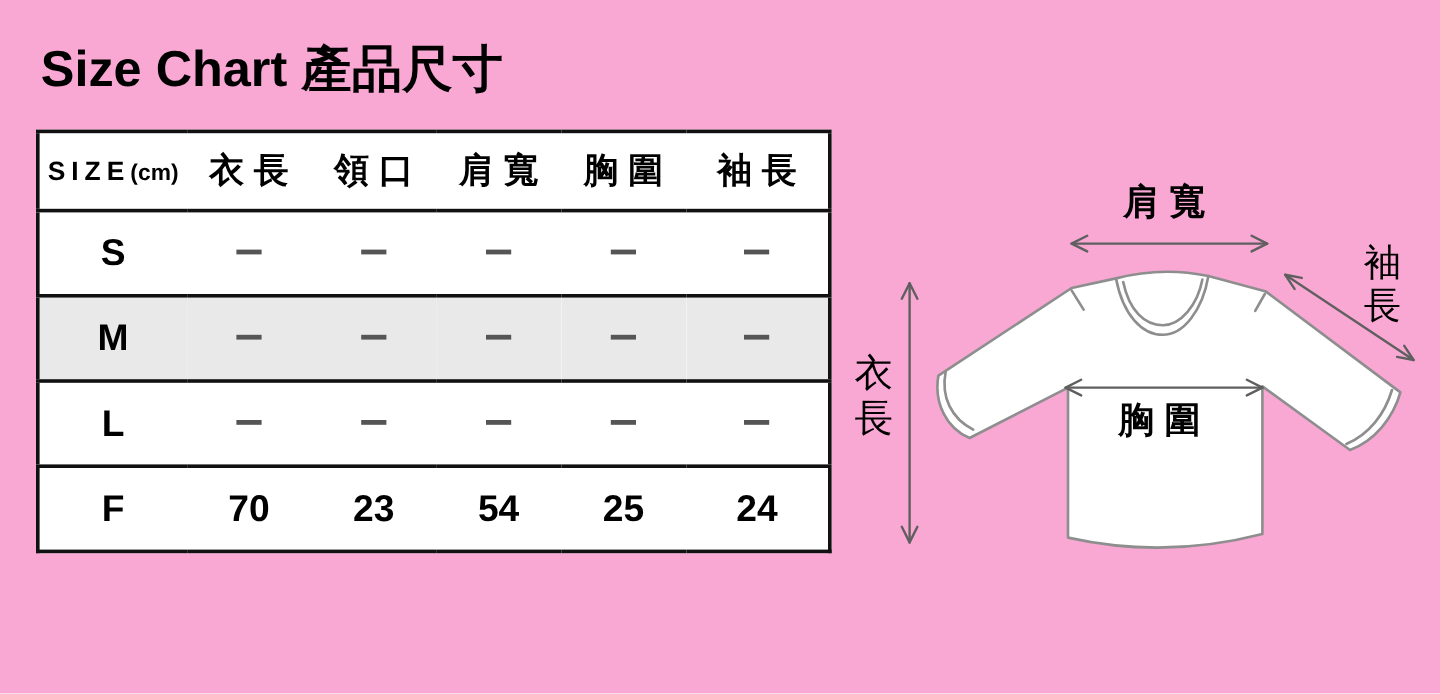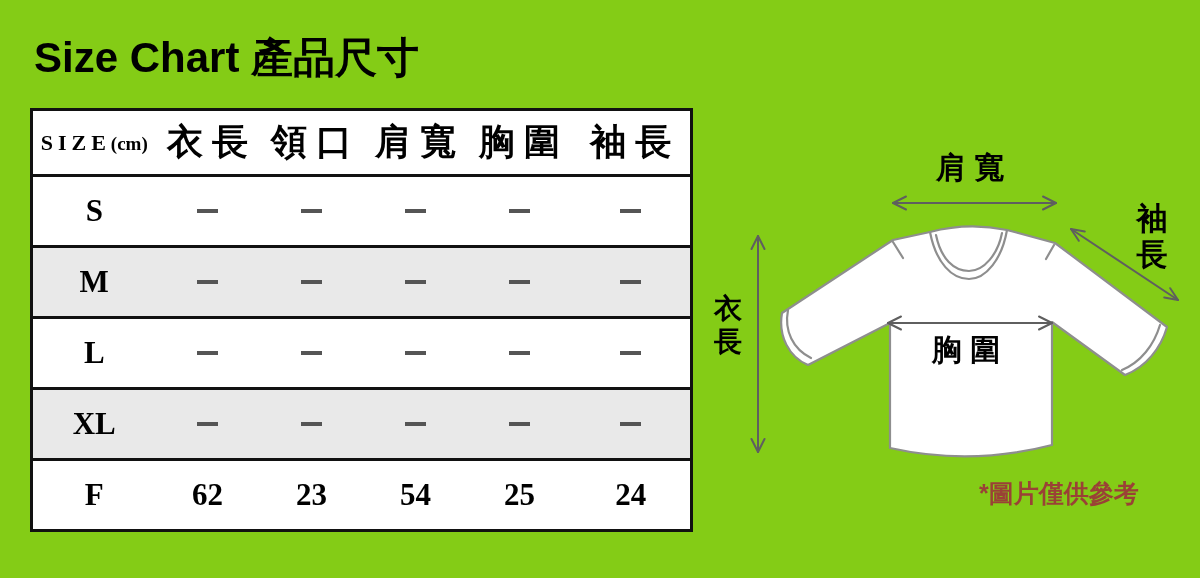--- a/index.html
+++ b/index.html
@@ -5,50 +5,50 @@
   :root{
     --shaded:#e9e9e9;
     --border:#111111;
     --dash:#555555;
     --note:#9a4136;
     --outline:#8e8e8e;
     --arrow:#5f5f5f;
   }
   html,body{margin:0;padding:0;background:#fff;}
   .canvas{
-    position:relative;width:1200px;height:578px;background:#84cc16;overflow:hidden;
+    position:relative;width:1200px;height:578px;background:#f9a8d4;overflow:hidden;
     font-family:"Liberation Sans","DejaVu Sans",sans-serif;color:#000;
   }
   .page-title{
     position:absolute;left:34px;top:30px;margin:0;
     font-size:42px;font-weight:600;letter-spacing:0px;white-space:nowrap;
   }
   table.size-table{
     position:absolute;left:30px;top:108px;width:660px;
-    border-collapse:collapse;table-layout:fixed;background:#fff;font-family:Liberation Serif, serif;
+    border-collapse:collapse;table-layout:fixed;background:#fff;
   }
   table.size-table th,table.size-table td{
     border:0;padding:0;text-align:center;vertical-align:middle;overflow:hidden;
   }
   table.size-table tr{border-top:3px solid var(--border);}
   table.size-table{border:3px solid var(--border);}
   tr.hdr{height:66px;}
   tbody tr{height:71px;}
   tr.shaded{background:var(--shaded);}
   th.size-th{text-align:left;padding-left:8px;font-weight:600;white-space:nowrap;}
   .size-word{font-size:22px;letter-spacing:5px;font-weight:600;}
   .size-unit{font-size:19px;font-weight:600;letter-spacing:0;}
-  th.col-th{font-size:36px;font-weight:700;white-space:nowrap;}
+  th.col-th{font-size:29px;font-weight:700;white-space:nowrap;}
   td.size-cell{font-size:31px;font-weight:700;}
   td.val-cell{font-size:31px;font-weight:600;}
   th.last-col,td.last-col{padding-right:12px;}
   .dash-bar{display:inline-block;width:21px;height:4px;background:var(--dash);vertical-align:middle;margin-top:-6px;}
   .diagram-svg{position:absolute;left:0;top:0;width:1200px;height:578px;}
   .dlabel{position:absolute;font-weight:700;font-size:30px;white-space:nowrap;}
-  .vlabel{position:absolute;font-weight:700;font-size:31px;width:36px;line-height:1.17;
+  .vlabel{position:absolute;font-weight:400;font-size:31px;width:36px;line-height:1.17;
           text-align:center;word-break:break-all;white-space:normal;}
   .ref-note{position:absolute;left:979px;top:477px;font-size:25px;font-weight:700;color:var(--note);white-space:nowrap;}
 </style>
 </head>
 <body>
 
 <div class="canvas">
 
   <h1 class="page-title">Size Chart 產品尺寸</h1>
 
@@ -89,31 +89,23 @@
           <td class="val-cell last-col"><span class="dash-bar"></span></td>
         </tr>
         <tr class="">
           <td class="size-cell">L</td>
           <td class="val-cell"><span class="dash-bar"></span></td>
           <td class="val-cell"><span class="dash-bar"></span></td>
           <td class="val-cell"><span class="dash-bar"></span></td>
           <td class="val-cell"><span class="dash-bar"></span></td>
           <td class="val-cell last-col"><span class="dash-bar"></span></td>
         </tr>
-        <tr class="shaded">
-          <td class="size-cell">XL</td>
-          <td class="val-cell"><span class="dash-bar"></span></td>
-          <td class="val-cell"><span class="dash-bar"></span></td>
-          <td class="val-cell"><span class="dash-bar"></span></td>
-          <td class="val-cell"><span class="dash-bar"></span></td>
-          <td class="val-cell last-col"><span class="dash-bar"></span></td>
-        </tr>
         <tr class="">
           <td class="size-cell">F</td>
-          <td class="val-cell">62</td>
+          <td class="val-cell">70</td>
           <td class="val-cell">23</td>
           <td class="val-cell">54</td>
           <td class="val-cell">25</td>
           <td class="val-cell last-col">24</td>
         </tr>
       </tbody>
   </table>
 
   <svg class="diagram-svg" viewBox="0 0 1200 578">
     <g fill="none" stroke="var(--outline)" stroke-width="2.2" stroke-linejoin="round" stroke-linecap="round">
@@ -153,17 +145,16 @@
       <g>
         <line x1="1071" y1="229" x2="1178" y2="300"></line>
         <path d="M1078.8,240.8 L1071,229 L1084.8,231.6"></path>
         <path d="M1164.2,297.4 L1178,300 L1170.2,288.2"></path>
       </g>
     </g>
   </svg>
 
   <div class="dlabel" style="left:936px;top:148px;">肩 寬</div>
   <div class="vlabel" style="left:1134px;top:201px;">袖長</div>
-  <div class="vlabel" style="left:710px;top:293px;font-size:28px;">衣長</div>
+  <div class="vlabel" style="left:710px;top:293px;font-size:32px;">衣長</div>
   <div class="dlabel" style="left:932px;top:330px;">胸 圍</div>
-  <div class="ref-note">*圖片僅供參考</div>
 
 </div>
 
 </body></html>

